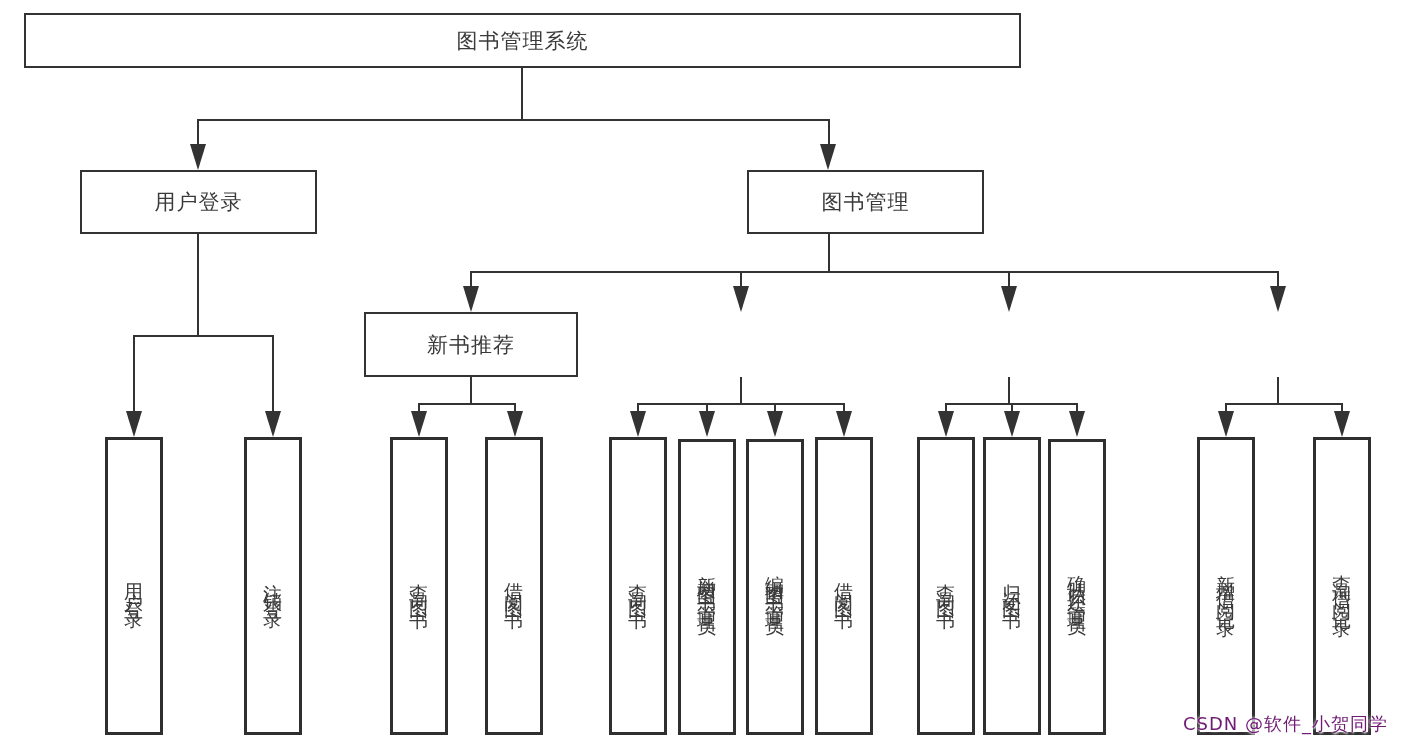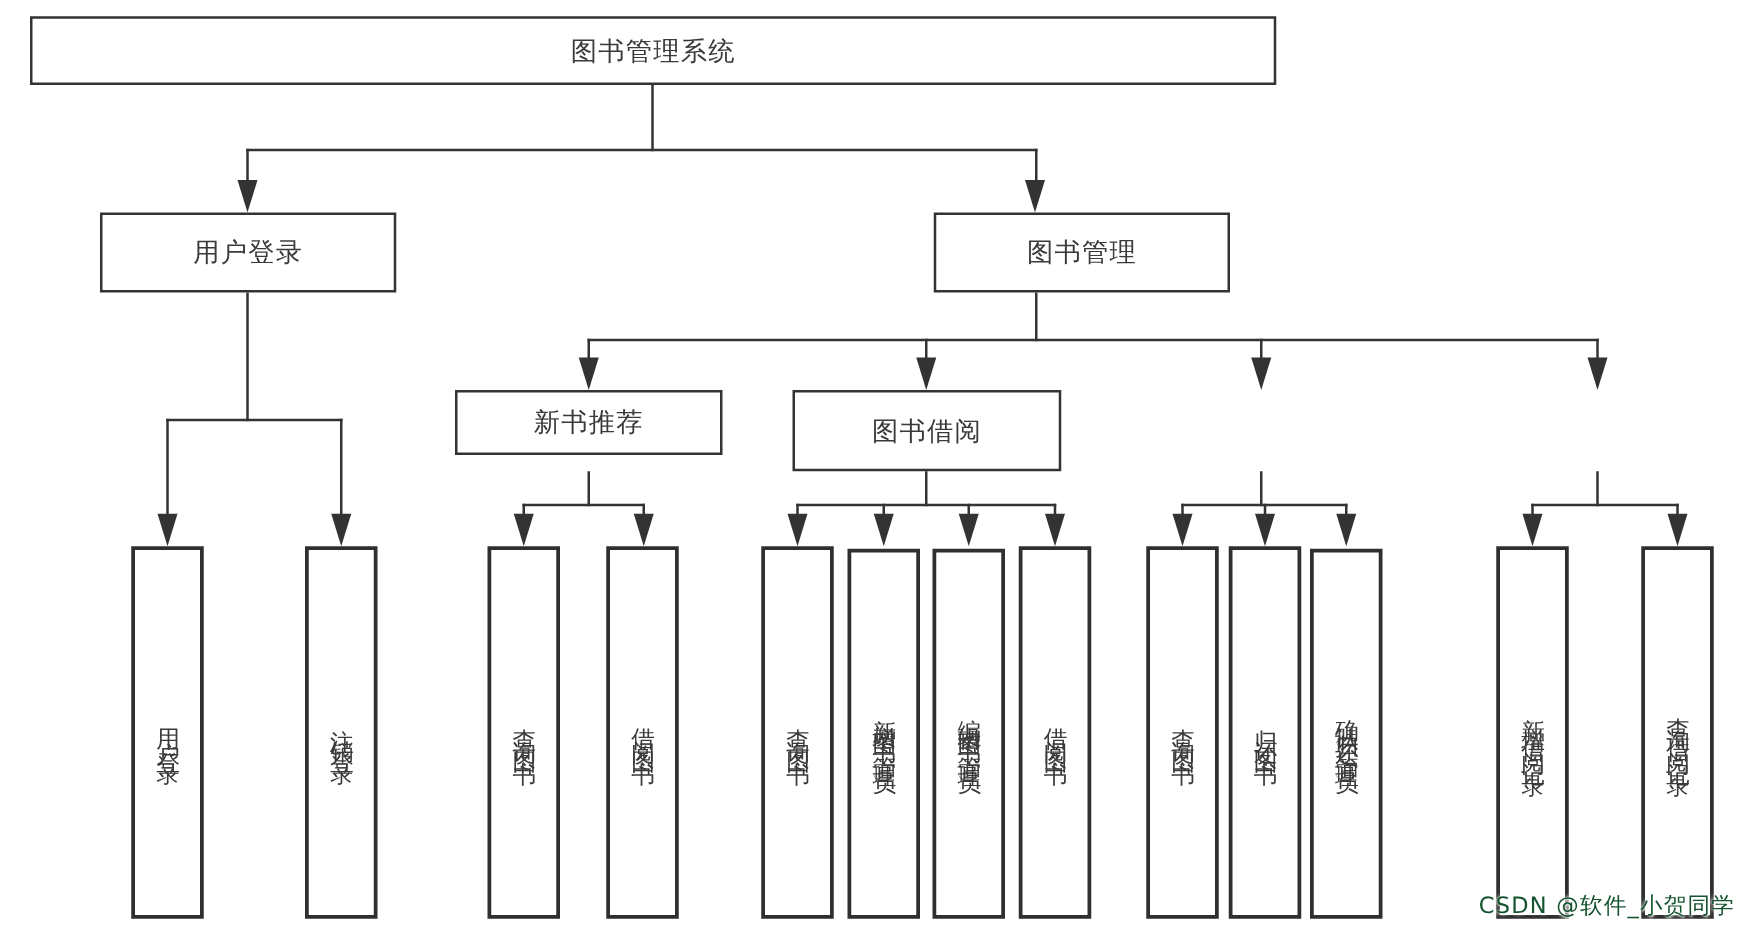--- a/index.html
+++ b/index.html
@@ -10,21 +10,21 @@
         font-size:21px;color:#3a3a3a;letter-spacing:1px;}
   .leaf{position:absolute;background:#fff;border:3px solid #2f2f2f;box-sizing:border-box;
         display:flex;align-items:center;justify-content:center;
         writing-mode:vertical-rl;text-orientation:mixed;
         font-size:19px;color:#3a3a3a;letter-spacing:9px;line-height:1;}
   .hline{position:absolute;height:2px;background:#333;}
   .vline{position:absolute;width:2px;background:#333;}
   .arrow{position:absolute;width:0;height:0;
          border-left:8px solid transparent;border-right:8px solid transparent;
          border-top:26px solid #333;}
-  .watermark{position:absolute;left:1183px;top:712px;font-size:18px;color:#14532d;
+  .watermark{position:absolute;left:1183px;top:712px;font-size:18px;color:#701a75;
              text-shadow:0 0 2px #fff,0 0 4px #fff,1px 1px 2px #fff;white-space:nowrap;
              letter-spacing:1px;}
 </style>
 </head>
 <body>
 
 <div class="canvas">
 
   <div class="node" style="left:24px;top:13px;width:997px;height:55px;">
     <span>图书管理系统</span>
@@ -61,25 +61,22 @@
     <div class="vline" style="left:470px;top:271px;height:20px;"></div>
     <div class="vline" style="left:740px;top:271px;height:20px;"></div>
     <div class="vline" style="left:1008px;top:271px;height:20px;"></div>
     <div class="vline" style="left:1277px;top:271px;height:20px;"></div>
     <div class="arrow" style="left:463px;top:286px;"></div>
     <div class="arrow" style="left:733px;top:286px;"></div>
     <div class="arrow" style="left:1001px;top:286px;"></div>
     <div class="arrow" style="left:1270px;top:286px;"></div>
   </div>
 
-  <div class="node" style="left:364px;top:312px;width:214px;height:52px;text-align:right;">
+  <div class="node" style="left:364px;top:312px;width:214px;height:65px;text-align:right;">
     <span>新书推荐</span>
-  </div>
-  <div class="node" style="left:634px;top:312px;width:215px;height:65px;">
-    <span>图书借阅</span>
   </div>
 
   <div>
     <div class="vline" style="left:470px;top:377px;height:28px;"></div>
     <div class="hline" style="left:418px;top:403px;width:98px;"></div>
     <div class="vline" style="left:418px;top:403px;height:14px;"></div>
     <div class="vline" style="left:514px;top:403px;height:14px;"></div>
     <div class="arrow" style="left:411px;top:411px;"></div>
     <div class="arrow" style="left:507px;top:411px;"></div>
   </div>

